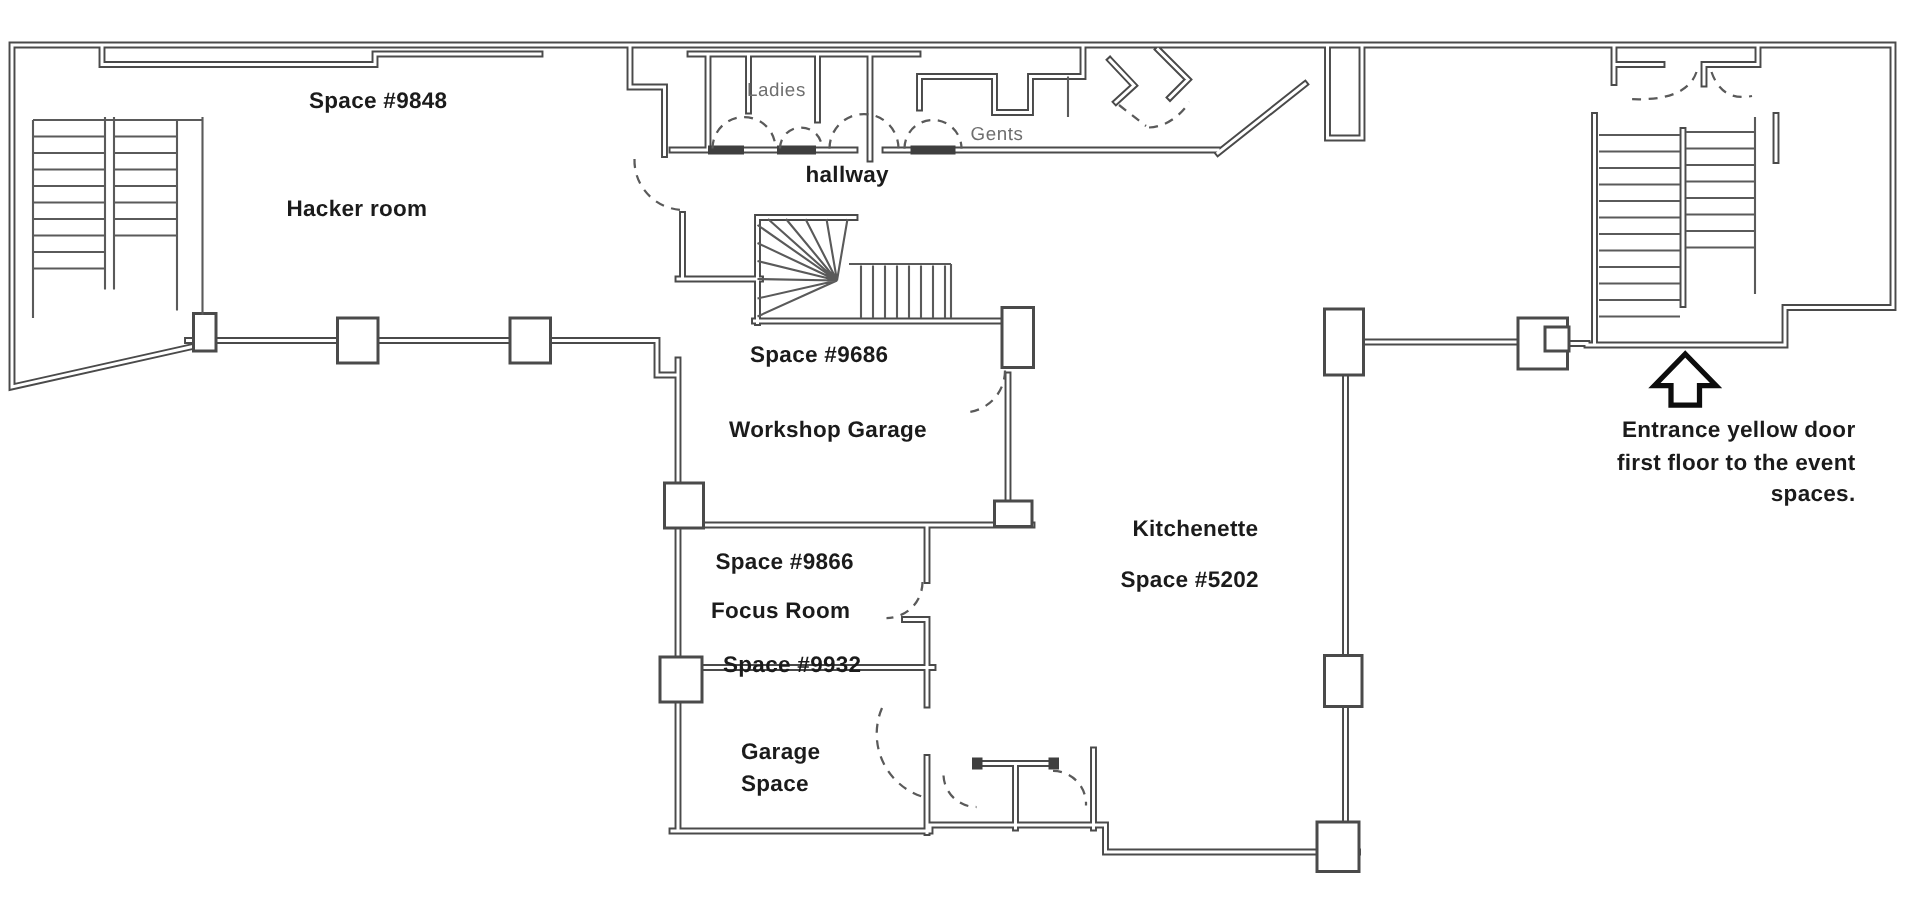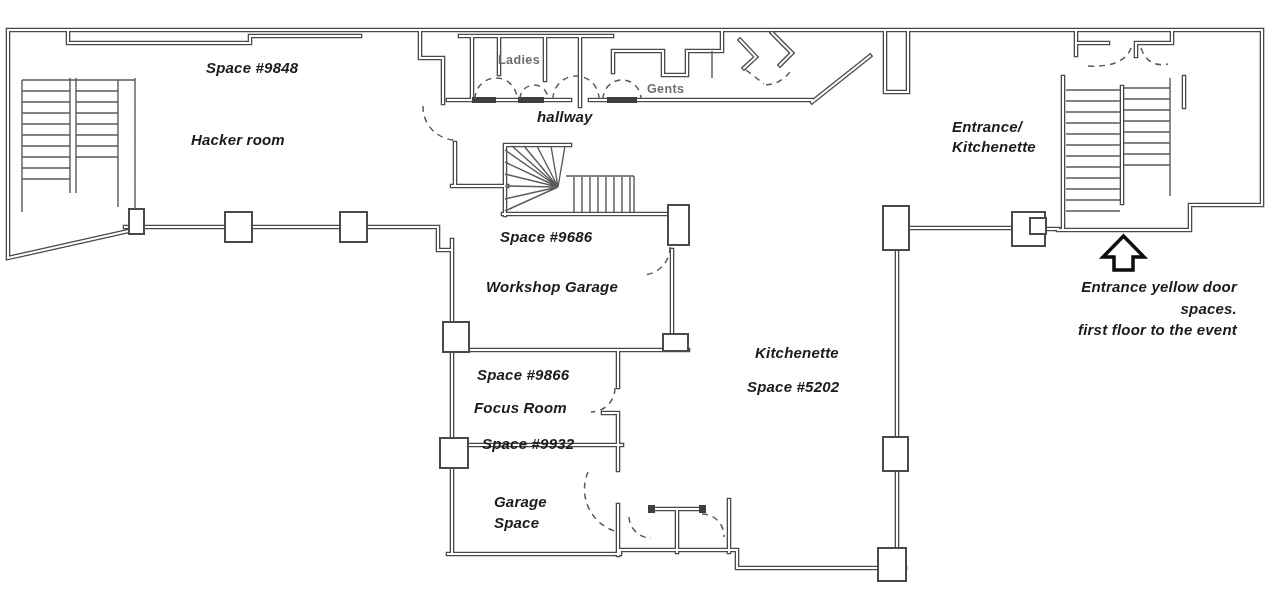--- a/index.html
+++ b/index.html
@@ -4,24 +4,24 @@
 <style>
   :root { --ink:#4a4a4a; --ink-thin:#5a5a5a; --label:#1b1b1b; --label-light:#6e6e6e; }
   html,body { margin:0; padding:0; background:#fff; }
   #stage {
     position:relative; width:1280px; height:598px; background:#ffffff;
     font-family:"Liberation Sans", sans-serif; overflow:hidden;
   }
   #plan-svg { position:absolute; left:0; top:0; }
   .lbl {
     position:absolute; font-weight:700; font-size:15px; color:var(--label);
-    white-space:nowrap; letter-spacing:.2px; line-height:20px;font-style:italic;
+    white-space:nowrap; letter-spacing:.2px; line-height:20px;
   }
   .lbl-light {
-    position:absolute; font-weight:700; font-size:12.5px; color:var(--label-light);
+    position:absolute; font-weight:400; font-size:12.5px; color:var(--label-light);
     white-space:nowrap; letter-spacing:.4px;
   }
   .note { line-height:21.5px;text-align:right; }
 </style>
 </head>
 <body>
 
 <div id="stage">
 
   <svg id="plan-svg" width="1280" height="598" viewBox="0 0 1280 598">
@@ -160,39 +160,35 @@
   </svg>
 
   <div class="lbl" style="left:206px; top:58px">Space #9848</div>
   <div class="lbl" style="left:191px; top:130px">Hacker room</div>
 
   <div class="lbl-light" style="left:498px; top:53px">Ladies</div>
   <div class="lbl-light" style="left:647px; top:82px">Gents</div>
 
   <div class="lbl" style="left:537px; top:107px">hallway</div>
 
-  <div class="lbl" style="left:952px; top:117px">
-    <div>Entrance/</div>
-    <div>Kitchenette</div>
-  </div>
 
   <div class="lbl" style="left:500px; top:227px">Space #9686</div>
   <div class="lbl" style="left:486px; top:277px">Workshop Garage</div>
 
   <div class="lbl" style="left:755px; top:343px">Kitchenette</div>
   <div class="lbl" style="left:747px; top:377px">Space #5202</div>
 
   <div class="lbl" style="left:477px; top:365px">Space #9866</div>
   <div class="lbl" style="left:474px; top:398px">Focus Room</div>
 
   <div class="lbl" style="left:482px; top:434px">Space #9932</div>
   <div class="lbl" style="left:494px; top:491px; line-height:21px">
     <div>Garage</div>
     <div>Space</div>
   </div>
 
   <div class="lbl note" style="left:1078px; top:276px">
     <div>Entrance yellow door</div>
+    <div>first floor to the event</div>
     <div>spaces.</div>
-    <div>first floor to the event</div>
   </div>
 
 </div>
 
 </body></html>

